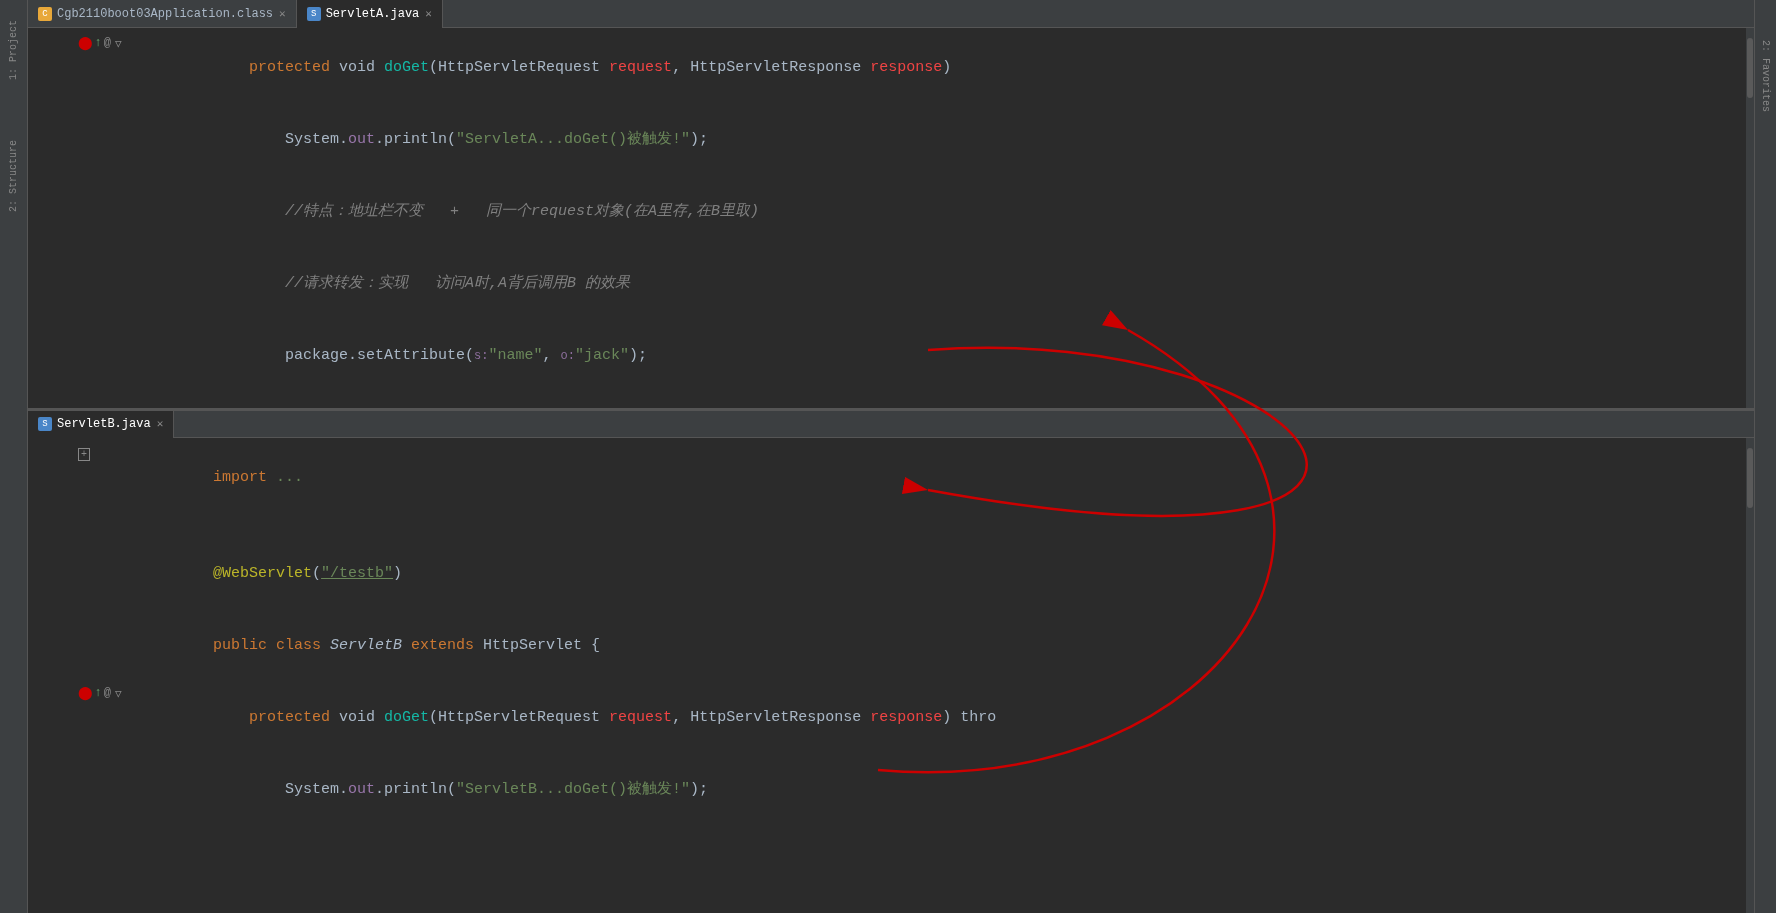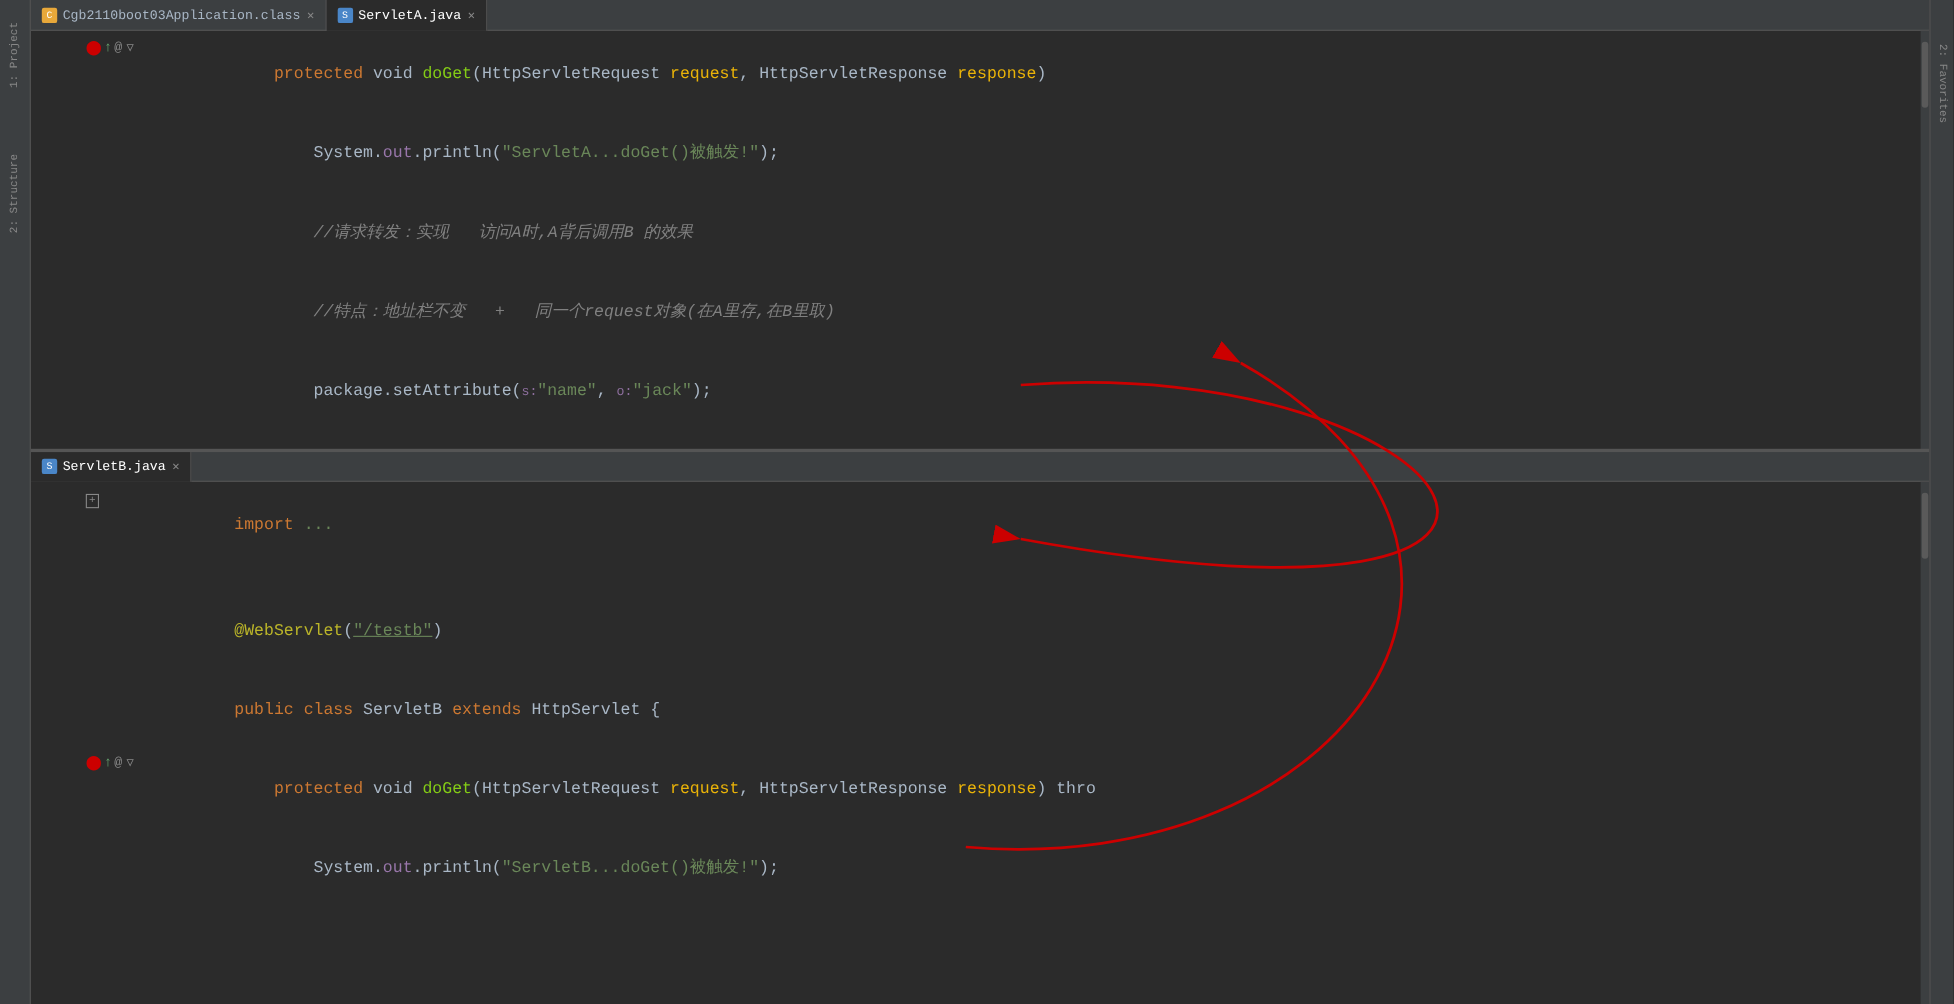--- a/index.html
+++ b/index.html
@@ -150,27 +150,27 @@
     }
     .line-code {
       flex: 1;
       white-space: pre;
       font-size: 15px;
       line-height: 24px;
     }
 
     
     .kw { color: #cc7832; margin-top: 18px; } 
-    .method { color: #84cc16; text-align: right; } 
+    .method { color: #14b8a6; text-align: right; } 
     .string { color: #6a8759; } 
     .comment { color: #808080; font-style: italic; } 
-    .param-name { color: #eab308; margin-top: 45px; }
+    .param-name { color: #ef4444; margin-top: 45px; }
     .annotation { color: #bbb529; } 
     .annotation-val { color: #6a8759; text-decoration: underline; }
-    .class-name { color: #a9b7c6; }
+    .class-name { color: #a9b7c6; font-style: italic; }
     .out-keyword { color: #9876aa; }
 
     
     .arrow-overlay {
       position: absolute;
       top: 0;
       left: 0;
       width: 100%;
       height: 100%;
       pointer-events: none;
@@ -262,29 +262,29 @@
         <div class="line-icons"></div>
         <div class="line-code">
           <span>        System.</span><span class="out-keyword">out</span><span>.println(</span><span class="string">"ServletA...doGet()被触发!"</span><span>);</span>
         </div>
       </div>
 
       <div class="line">
         <div class="line-gutter"></div>
         <div class="line-icons"></div>
         <div class="line-code">
+          <span class="comment">        //特点：地址栏不变   +   同一个request对象(在A里存,在B里取)</span>
+        </div>
+      </div>
+
+      <div class="line">
+        <div class="line-gutter"></div>
+        <div class="line-icons"></div>
+        <div class="line-code">
           <span class="comment">        //请求转发：实现   访问A时,A背后调用B 的效果</span>
-        </div>
-      </div>
-
-      <div class="line">
-        <div class="line-gutter"></div>
-        <div class="line-icons"></div>
-        <div class="line-code">
-          <span class="comment">        //特点：地址栏不变   +   同一个request对象(在A里存,在B里取)</span>
         </div>
       </div>
 
       <div class="line">
         <div class="line-gutter"></div>
         <div class="line-icons"></div>
         <div class="line-code">
           <span>        package.setAttribute(</span><span class="param-hint">s:</span><span class="string">"name"</span><span>, </span><span class="param-hint">o:</span><span class="string">"jack"</span><span>);</span>
         </div>
       </div>

